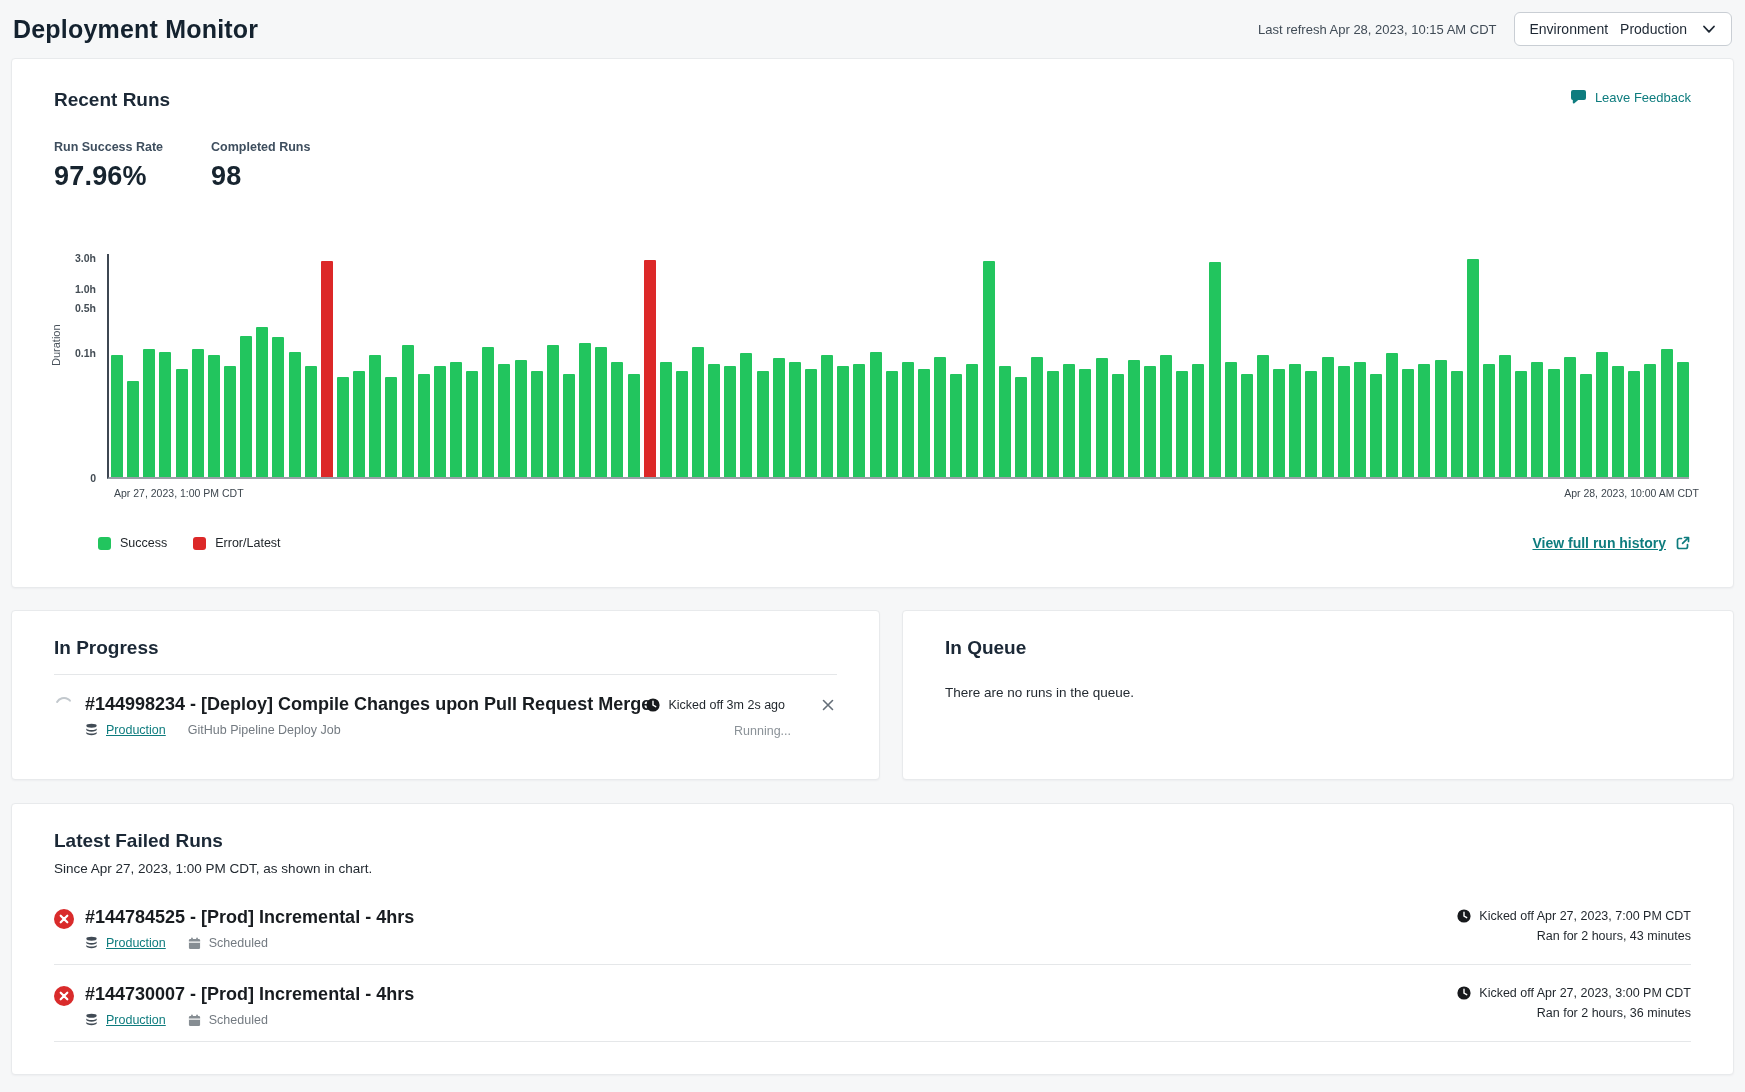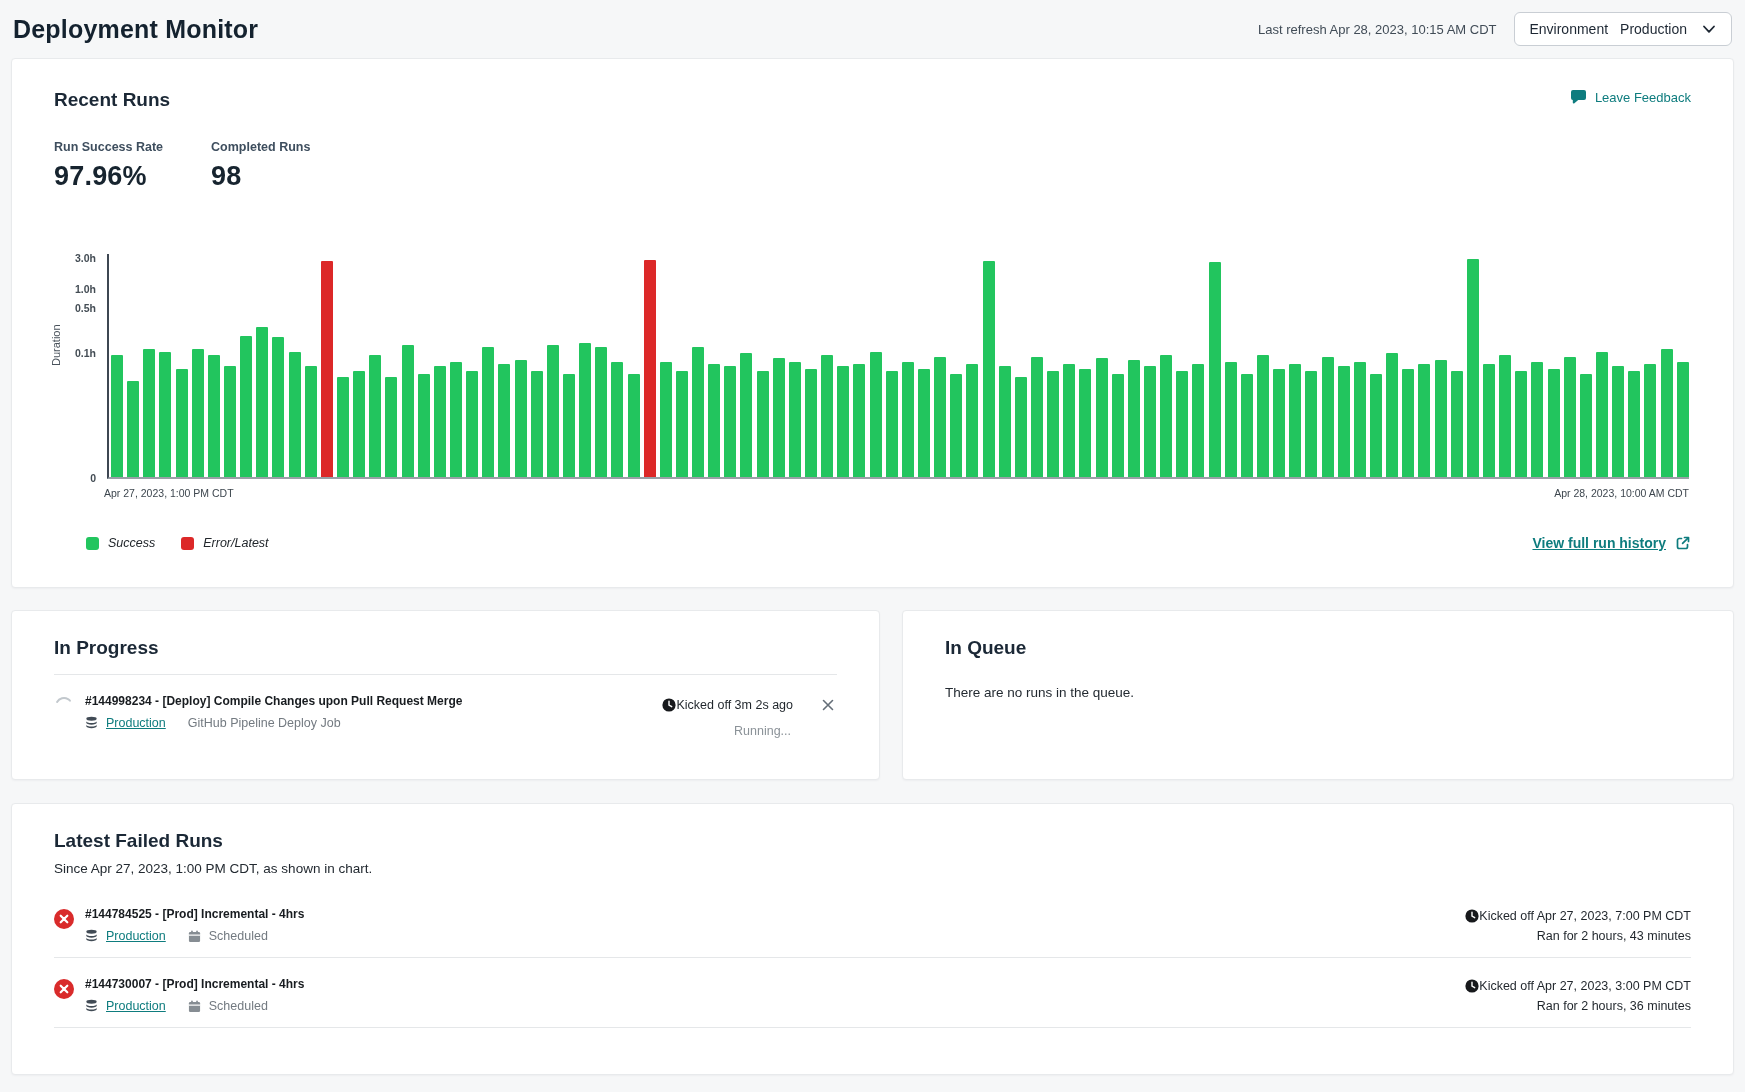--- a/index.html
+++ b/index.html
@@ -53,47 +53,47 @@
   .y-ticks { position:absolute; left:0; top:0; width:50px; height:225px; }
   .y-tick { position:absolute; right:8px; font-size:10.5px; font-weight:700; color:#434c54; white-space:nowrap; }
   .plot {
     position:absolute; left:53px; top:0; width:1582px; height:225px;
     border-left:2px solid #3e4752; border-bottom:2px solid #99a0a6;
     display:flex; align-items:flex-end; justify-content:space-between;
     padding-left:2px;
   }
   .bar { width:12px; border-radius:1px 1px 0 0; }
   .x-labels {
-    position:absolute; left:50px; top:233px; width:1585px;
+    position:absolute; left:60px; top:233px; width:1585px;
     display:flex; justify-content:space-between;
     font-size:10.5px; color:#3d464e;
   }
   .chart-footer {
     display:flex; justify-content:space-between; align-items:center; margin-top:36px;
   }
-  .legend { display:flex; align-items:center; gap:26px; margin-left:32px;font-style:italic; }
+  .legend { display:flex; align-items:center; gap:26px; margin-left:44px; }
   .legend-item { display:flex; align-items:center; gap:9px; font-size:12.5px; color:#22272c; }
   .legend-swatch { width:13px; height:13px; border-radius:3px; display:inline-block; }
   .view-link { display:flex; align-items:center; gap:9px; font-size:14px; font-weight:700;
     color:#0e7c7e; cursor:pointer; }
   .view-link .lbl { text-decoration:underline; }
 
   
   .divider { border-bottom:1px solid #e5e7e9; }
   .head-divider { margin-top:15px; }
   .run-row { display:flex; align-items:flex-start; padding:19px 0 14px 0; }
   .run-icon { width:22px; margin-right:9px; padding-top:2px; flex:none; }
   .run-main { flex:1; min-width:0; }
-  .run-title { font-size:12px; font-weight:700; color:#181c20; white-space:nowrap; }
+  .run-title { font-size:18px; font-weight:700; color:#181c20; white-space:nowrap; }
   .run-meta { display:flex; align-items:center; gap:8px; margin-top:8px; font-size:12.5px; }
   .meta-env { color:#0e7c7e; text-decoration:underline; cursor:pointer; }
   .meta-sep { width:6px; }
   .meta-muted { color:#737a81; }
   .run-right { display:flex; flex-direction:column; align-items:flex-end; flex:none; padding-top:2px; }
-  .run-right .r1 { display:flex; align-items:center; font-size:12.5px; color:#1f252b; }
+  .run-right .r1 { display:flex; align-items:center; gap:8px; font-size:12.5px; color:#1f252b; }
   .close-btn { margin-left:26px; cursor:pointer; display:flex; padding:2px; }
   .running-txt { font-size:12.5px; color:#8b9298; margin-top:10px; margin-right:46px; }
   .ran-for { font-size:12.5px; color:#1f252b; margin-top:6px; }
 
   .queue-empty { margin-top:26px; font-size:13.5px; color:#232a31; }
   .failed-subtitle { margin-top:9px; font-size:13.5px; color:#232a31; }
   .failed-rows { margin-top:12px; }
   svg { display:block; }
 </style>
 </head>

